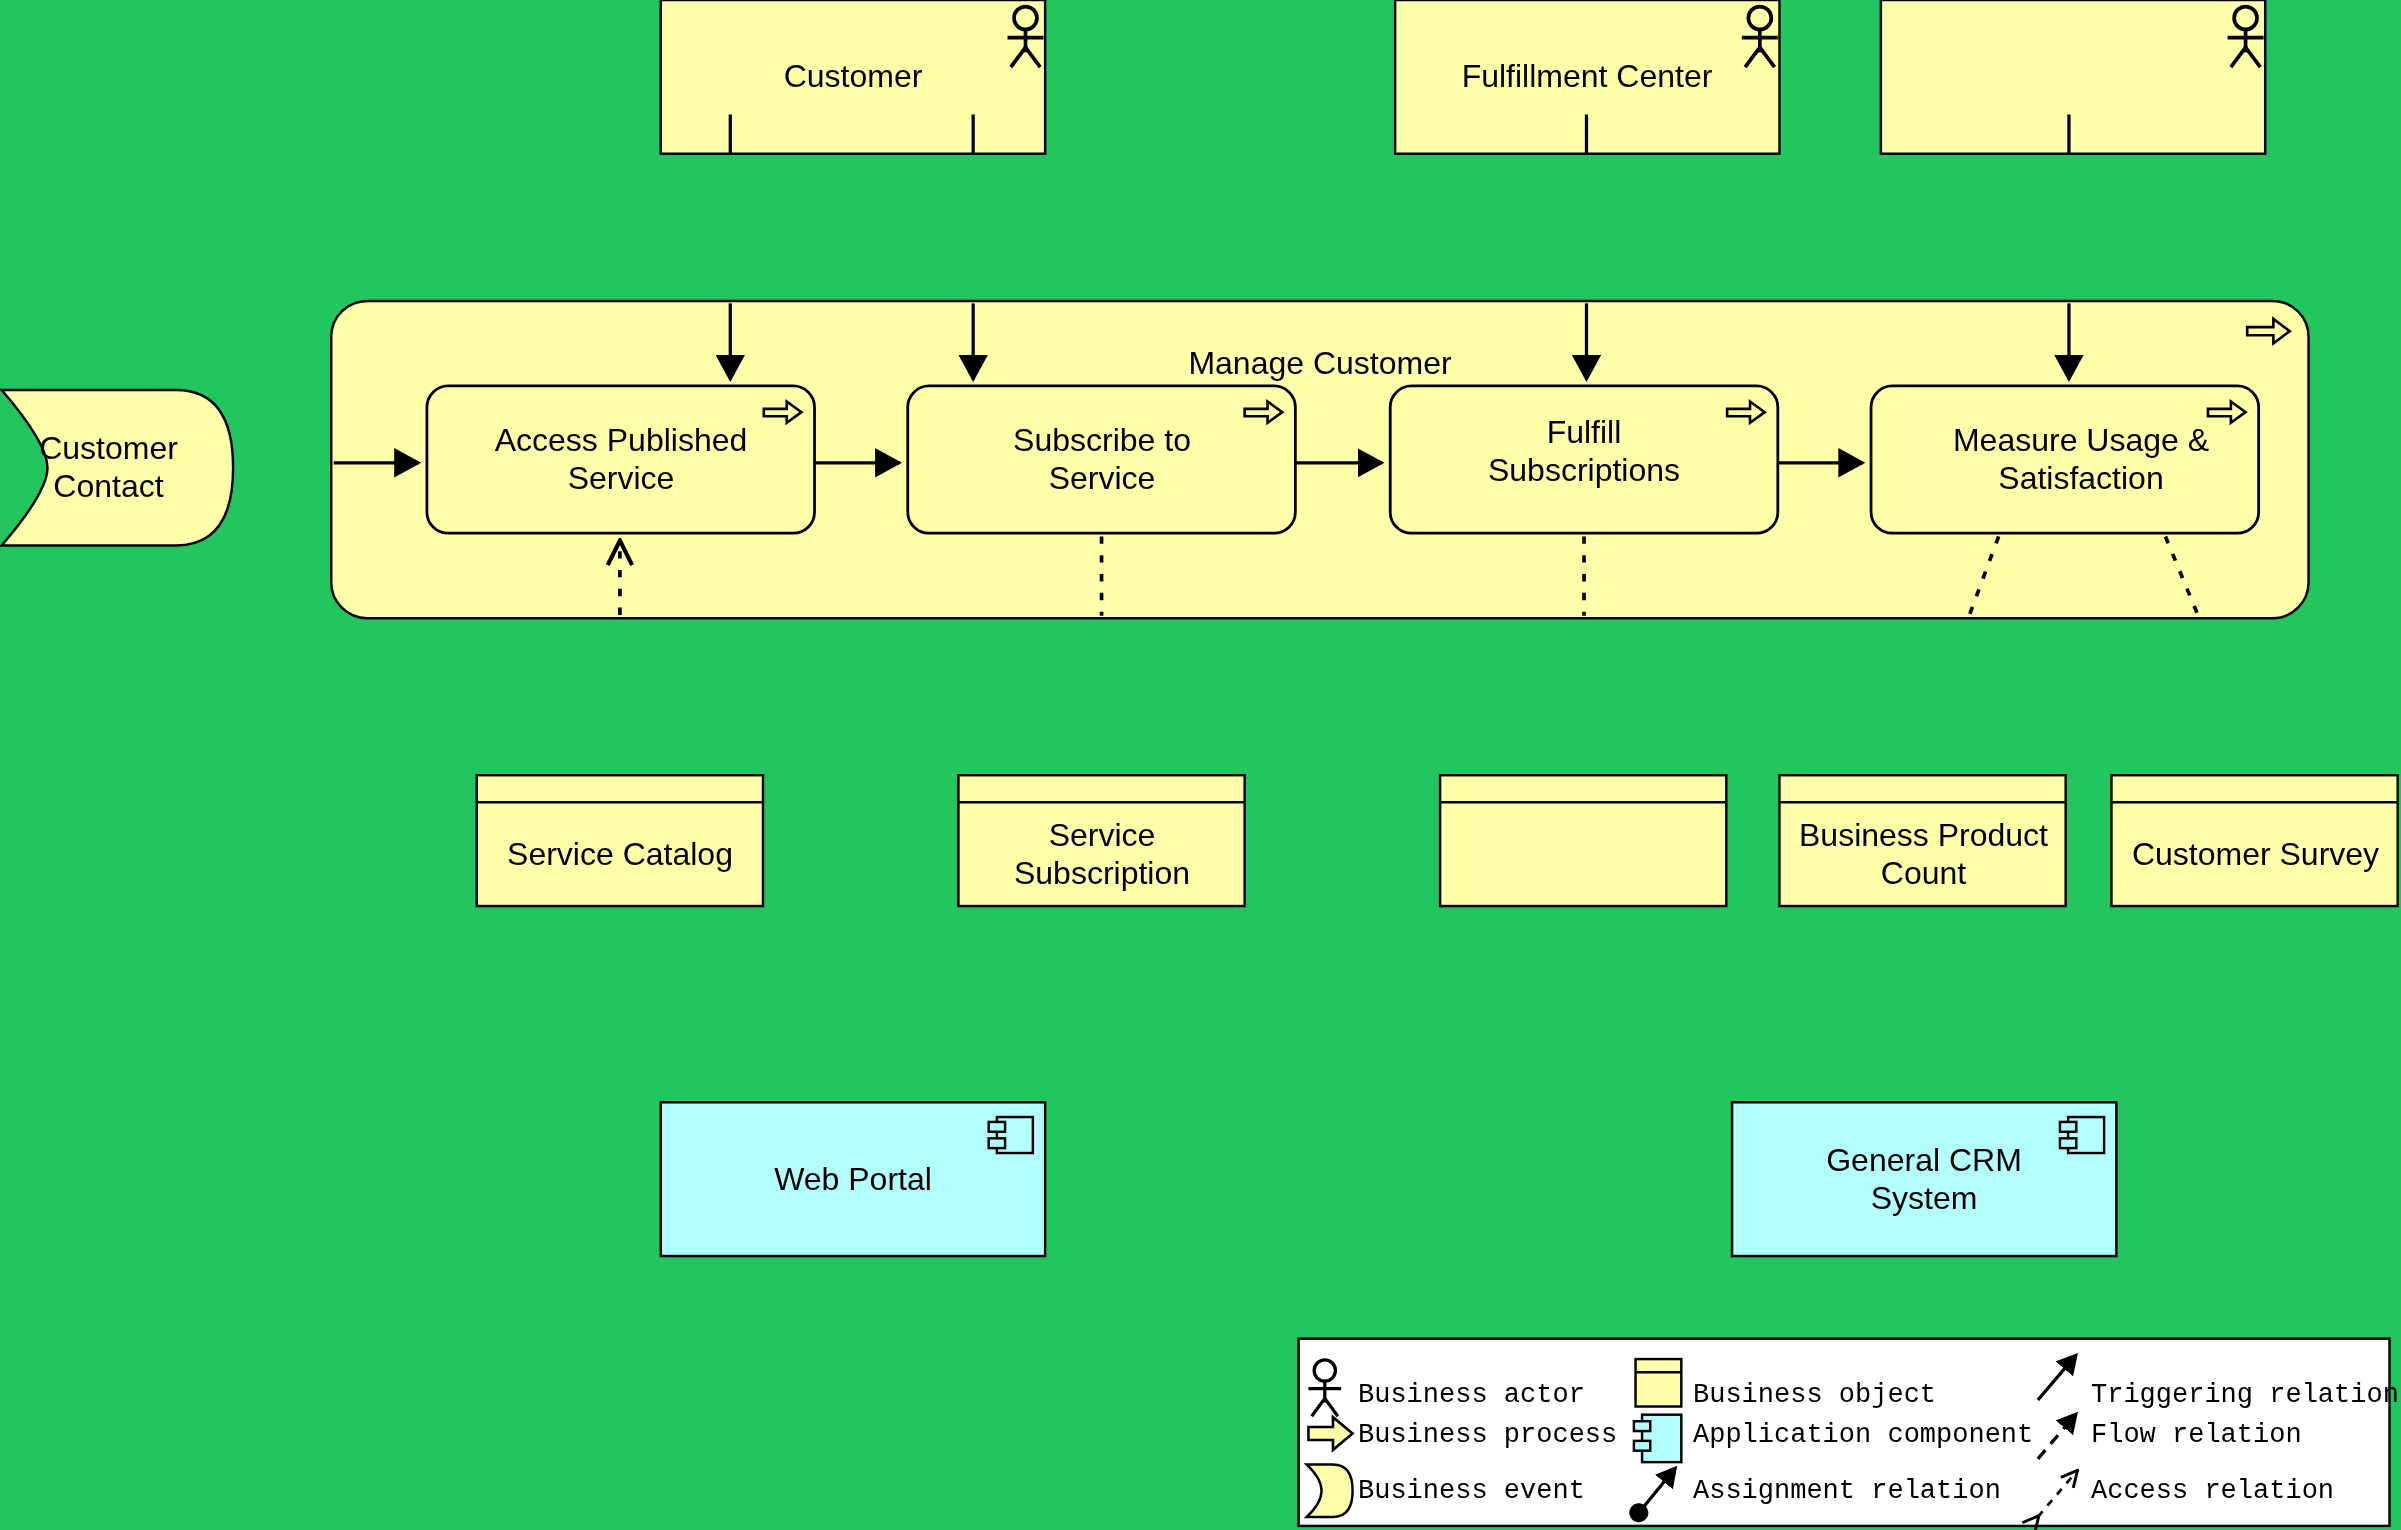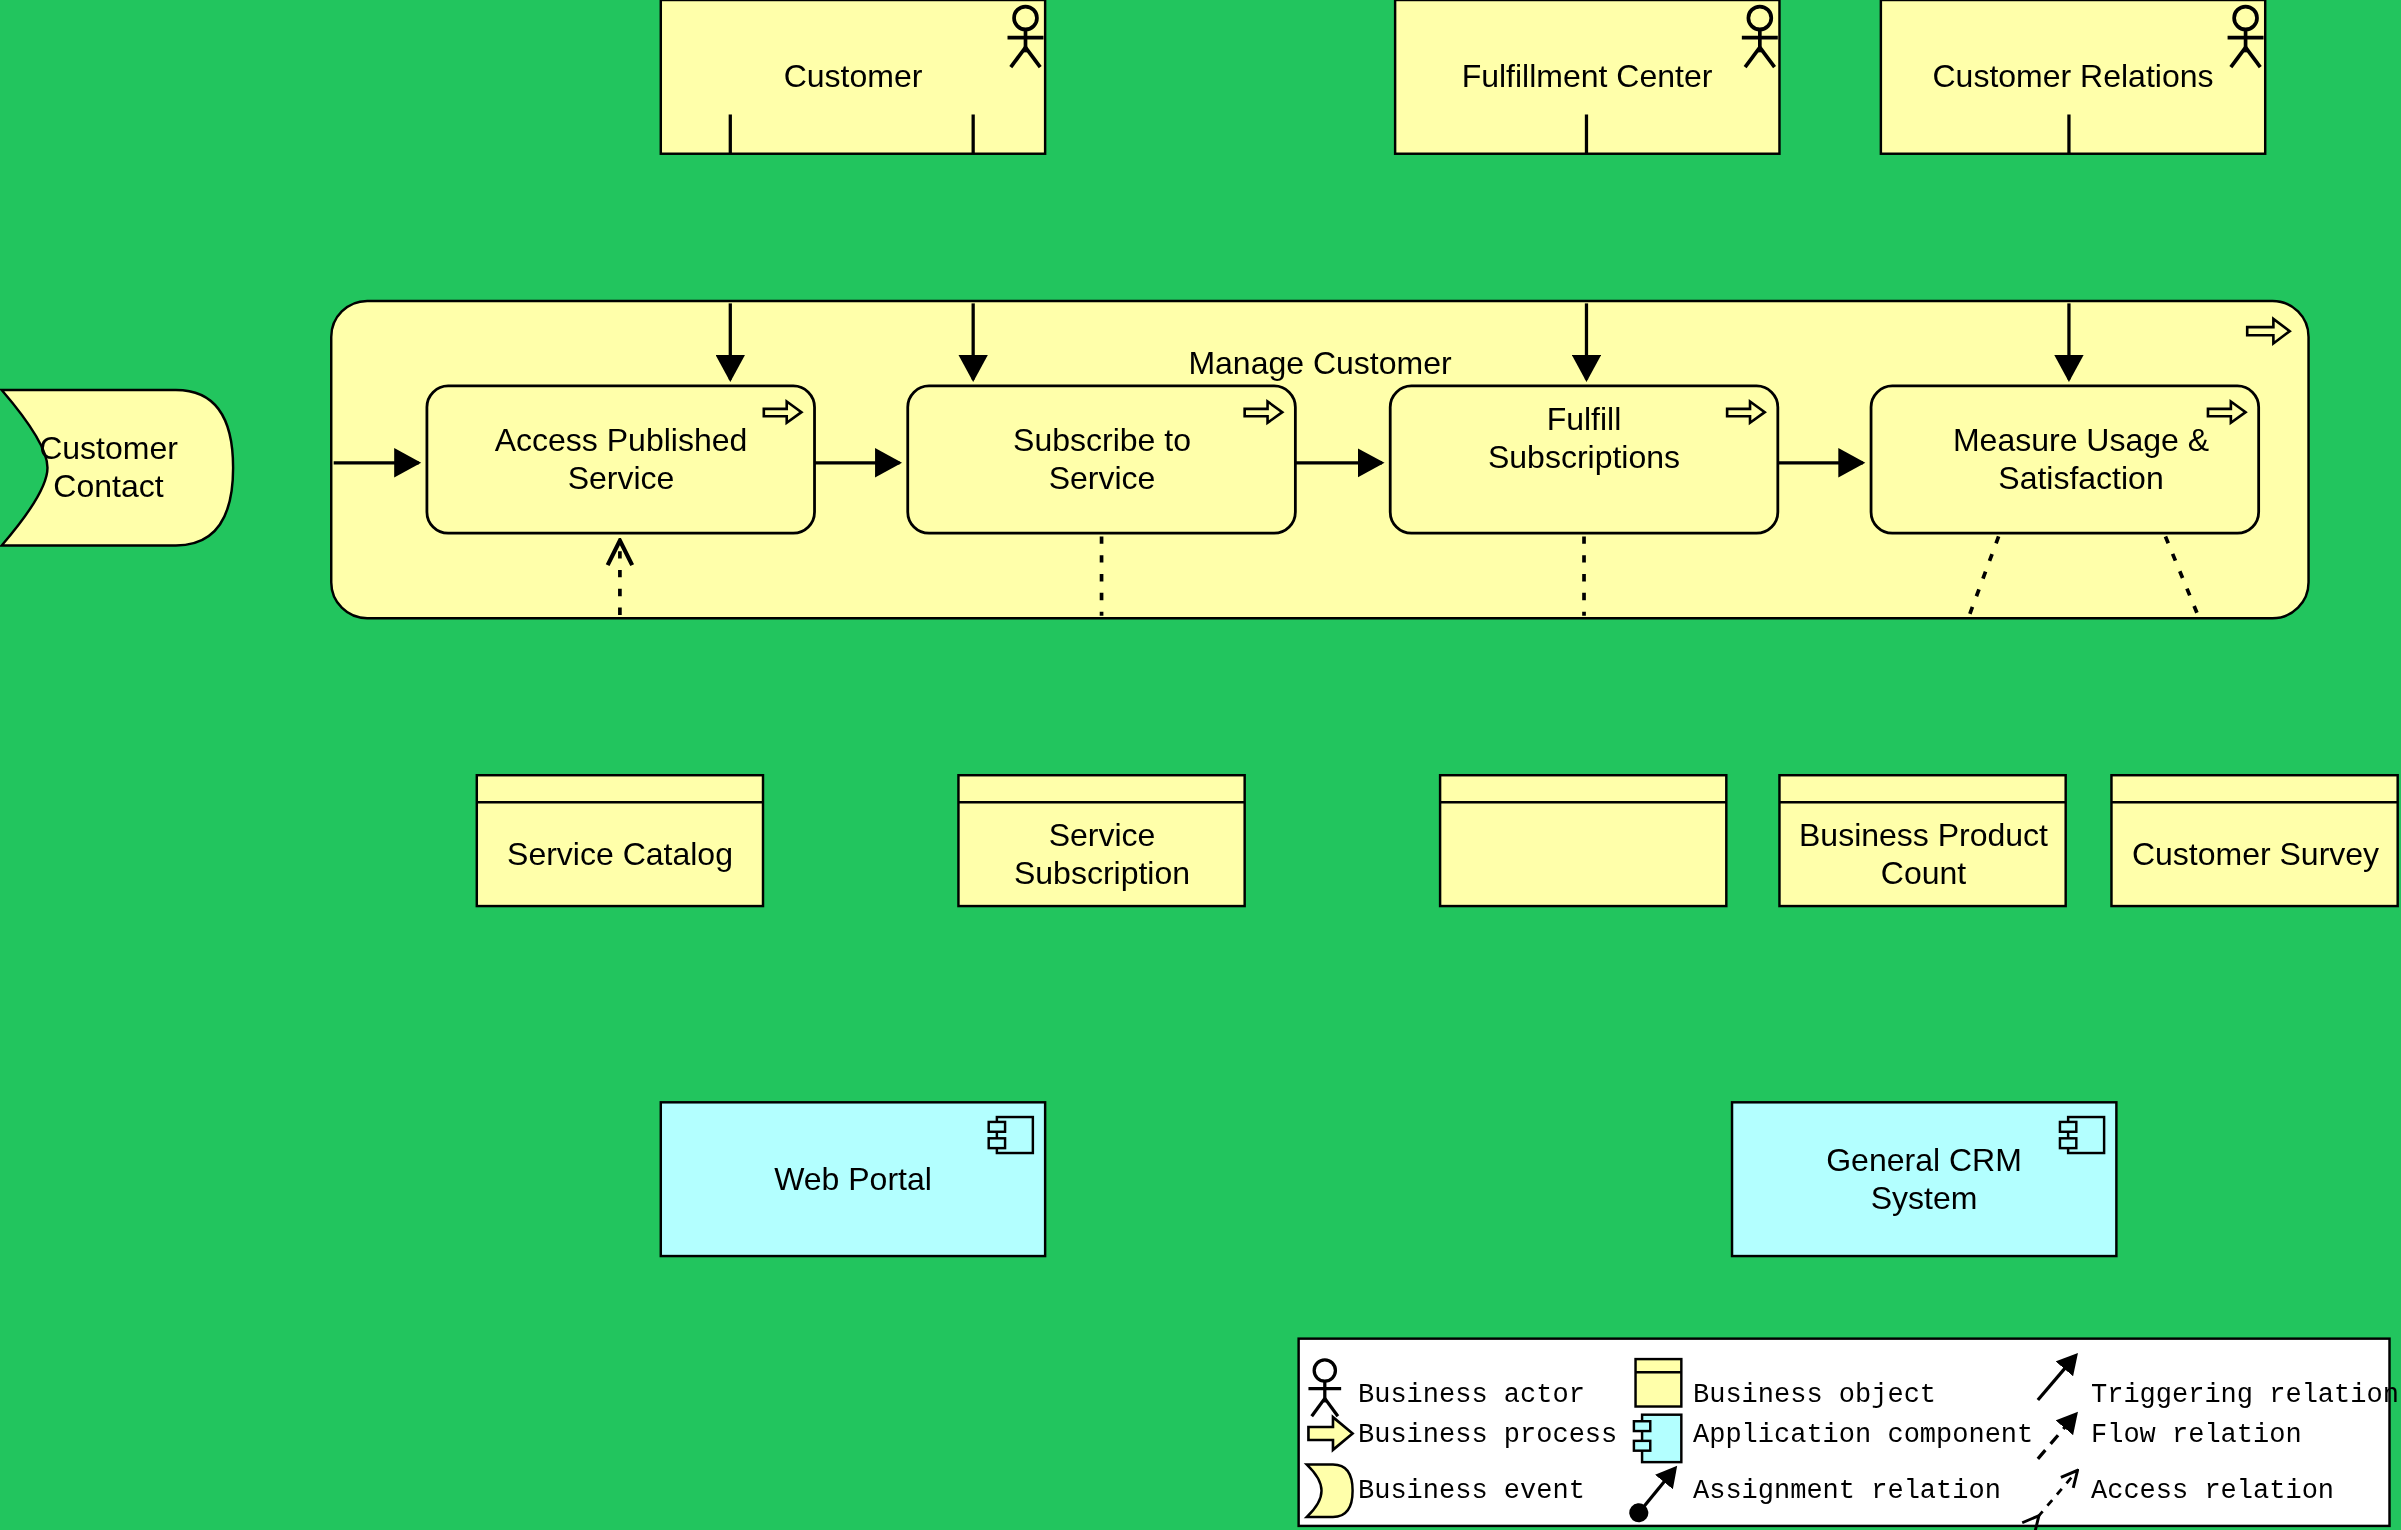--- a/index.html
+++ b/index.html
@@ -266,32 +266,31 @@
       </g>
 
       <g>
         <line x1="2492" y1="1855" x2="2538" y2="1801" stroke="#000" stroke-width="3.4" stroke-dasharray="9 9" marker-end="url(#arrowLegendOpen)" marker-start="url(#arrowLegendOpenBack)"></line>
       </g>
     </g>
   </svg>
 
   <div class="node-label" style="left:661px; top:0px; width:384px; height:154px;">Customer</div>
   <div class="node-label" style="left:1395px; top:0px; width:384px; height:154px;">Fulfillment Center</div>
-  <div class="node-label" style="left:1881px; top:0px; width:384px; height:154px;">Customer Relations</div>
 
   <div class="node-label" style="left:6.5px; top:390px; width:204px; height:155px;">Customer
 Contact</div>
 
   <div class="container-title" style="left:331px; top:316px; width:1978px;">Manage Customer</div>
 
   <div class="node-label" style="left:427px; top:386px; width:388px; height:147px;">Access Published
 Service</div>
   <div class="node-label" style="left:908px; top:386px; width:388px; height:147px;">Subscribe to
 Service</div>
-  <div class="node-label" style="left:1390px; top:365px; width:388px; height:147px;">Fulfill
+  <div class="node-label" style="left:1390px; top:378px; width:388px; height:147px;">Fulfill
 Subscriptions</div>
   <div class="node-label" style="left:1871px; top:386px; width:388px; height:147px;padding-left:16px;">Measure Usage &amp;
 Satisfaction</div>
 
   <div class="node-label" style="left:477px; top:806px; width:286px; height:98px;">Service Catalog</div>
   <div class="node-label" style="left:959px; top:806px; width:286px; height:98px;">Service
 Subscription</div>
   <div class="node-label" style="left:1772px; top:806px; width:303px; height:98px;">Business Product
 Count</div>
   <div class="node-label" style="left:2109px; top:806px; width:293px; height:98px;">Customer Survey</div>

